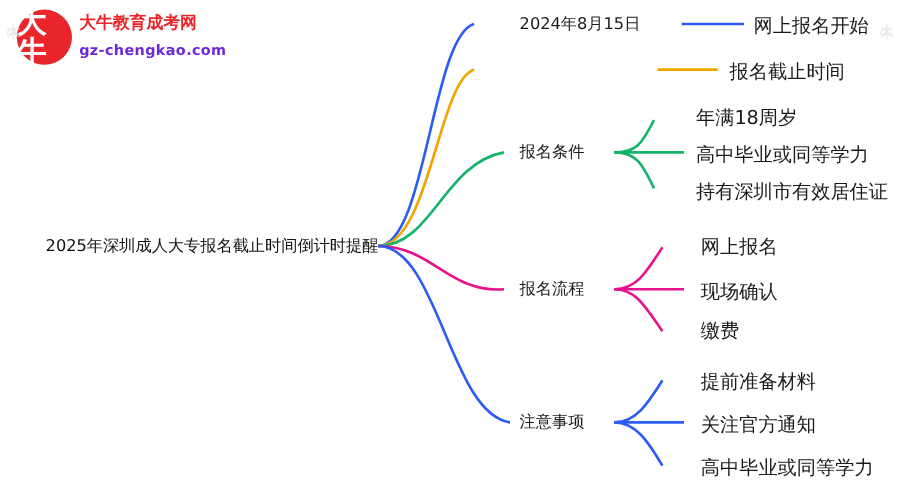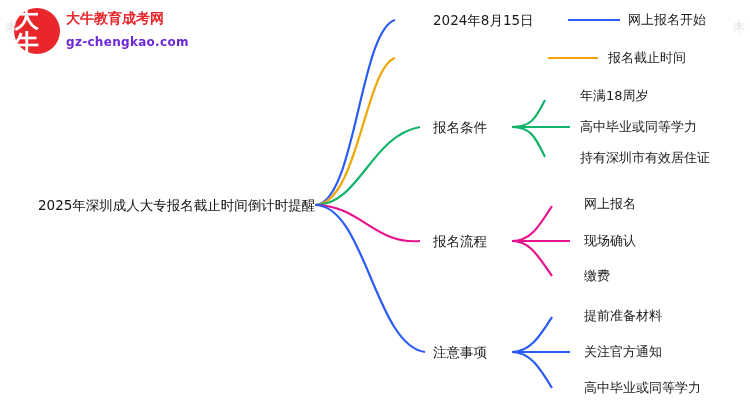--- a/index.html
+++ b/index.html
@@ -36,21 +36,21 @@
   .node.root {
     font-size: 13.5px;
     font-weight: normal;
     color: #111;
   }
   .node.branch {
     font-size: 13.5px;
     color: #1a1a1a;
   }
   .node.leaf {
-    font-size: 13px;
+    font-size: 16px;
     color: #1a1a1a;
     text-align: center;
   }
 
   
   #logo {
     position: absolute;
     left: 14px;
     top: 6px;
     width: 190px;
@@ -163,19 +163,19 @@
   <div class="node leaf" style="left:628px; top:12px;">网上报名开始</div>
 
   <div class="node leaf" style="left:608px; top:50px;">报名截止时间</div>
 
   <div class="node leaf" style="left:580px; top:88px;">年满18周岁</div>
   <div class="node leaf" style="left:580px; top:119px;">高中毕业或同等学力</div>
   <div class="node leaf" style="left:580px; top:150px;">持有深圳市有效居住证</div>
 
   <div class="node leaf" style="left:584px; top:196px;">网上报名</div>
   <div class="node leaf" style="left:584px; top:233px;">现场确认</div>
-  <div class="node leaf" style="left:584px; top:268px;">缴费</div>
+  <div class="node leaf" style="left:584px; top:268px;font-family:Liberation Mono, monospace;">缴费</div>
 
   <div class="node leaf" style="left:584px; top:308px;">提前准备材料</div>
   <div class="node leaf" style="left:584px; top:344px;">关注官方通知</div>
   <div class="node leaf" style="left:584px; top:380px;">高中毕业或同等学力</div>
 
 </div>
 
 </body></html>

